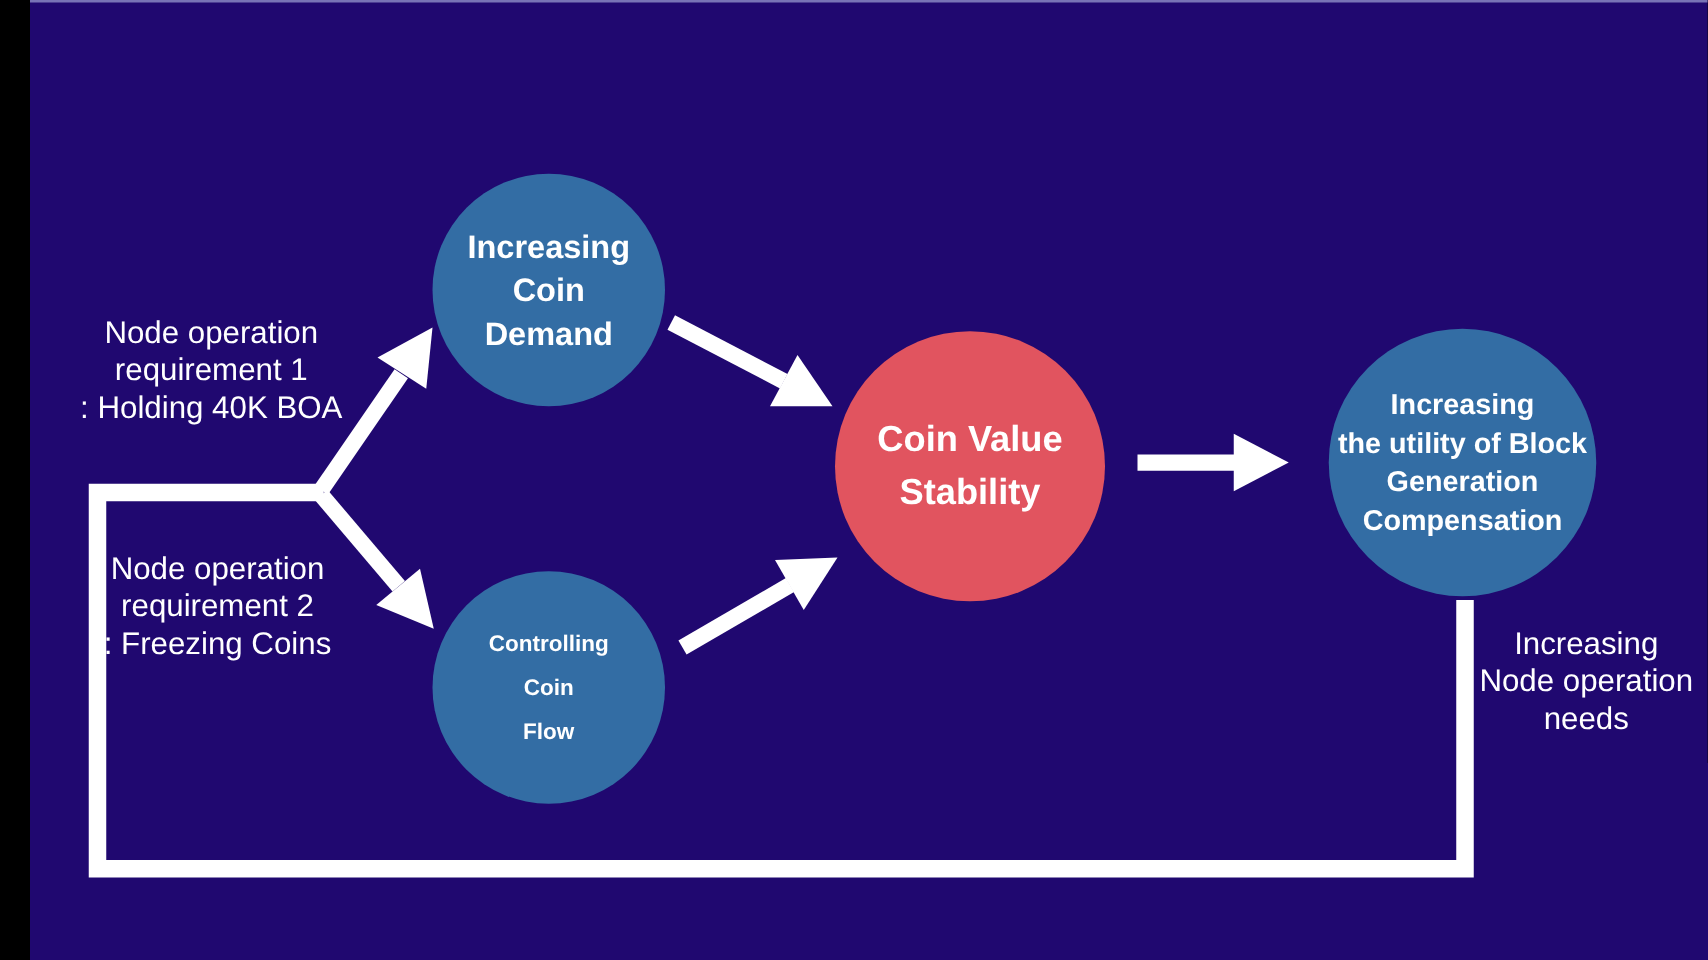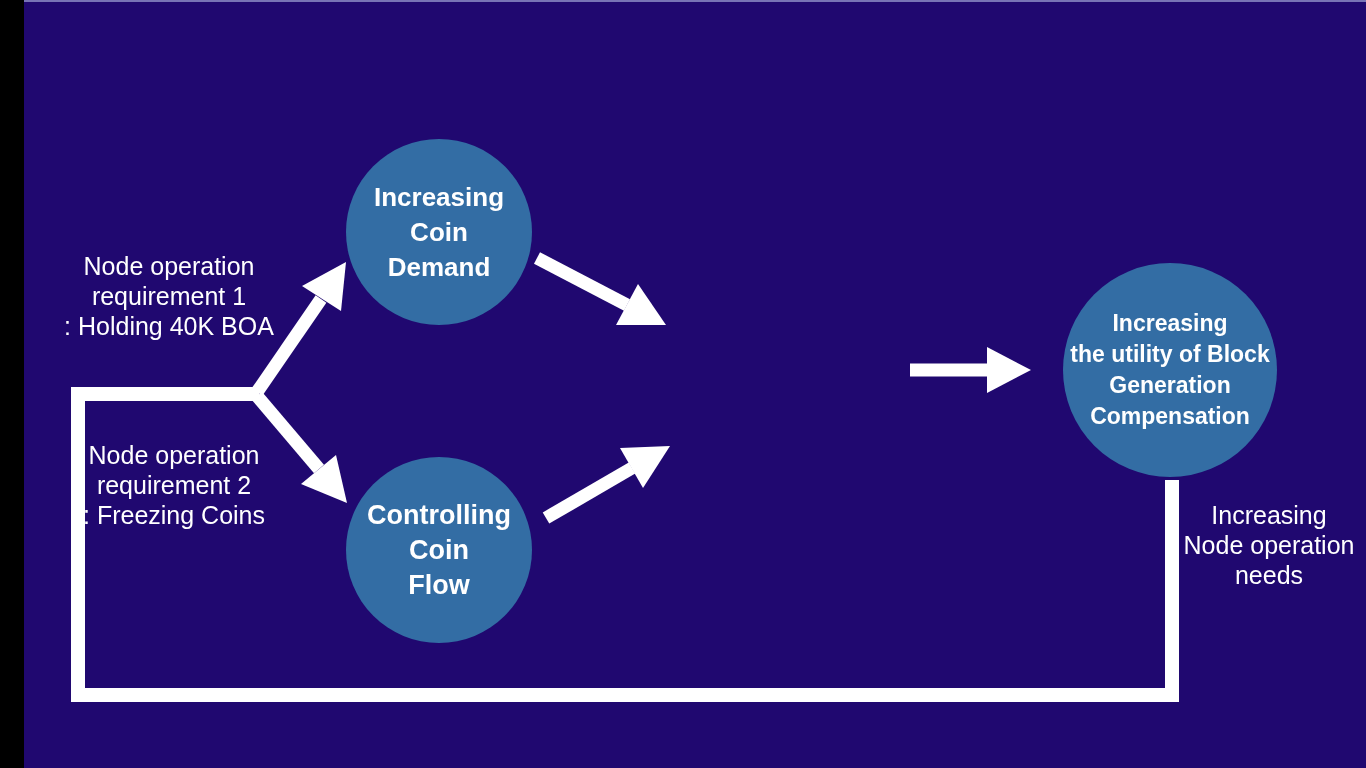--- a/index.html
+++ b/index.html
@@ -56,21 +56,21 @@
     white-space: pre-line;
   }
   .node-blue { background: var(--node-blue); }
   .node-red  { background: var(--node-red); }
   .node-coin-demand {
     left: 322px; top: 139px; width: 186px; height: 186px;
     font-size: 26px; line-height: 35px;
   }
   .node-coin-flow {
     left: 322px; top: 457px; width: 186px; height: 186px;
-    font-size: 27px; line-height: 35px; align-items: center;
+    font-size: 18px; line-height: 35px; align-items: center;
   }
   .node-coin-value {
     left: 644px; top: 265px; width: 216px; height: 216px;
     font-size: 29px; line-height: 42px;
   }
   .node-compensation {
     left: 1039px; top: 263px; width: 214px; height: 214px;
     font-size: 23px; line-height: 31px;
   }
   .side-label {
@@ -127,20 +127,24 @@
 Coin
 Demand</span>
   </div>
 
   <div class="node node-blue node-coin-flow">
     <span>Controlling
 Coin
 Flow</span>
   </div>
 
+  <div class="node node-red node-coin-value">
+    <span>Coin Value
+Stability</span>
+  </div>
 
   <div class="node node-blue node-compensation">
     <span>Increasing
 the utility of Block
 Generation
 Compensation</span>
   </div>
 
   <div class="side-label label-req1">Node operation
 requirement 1

